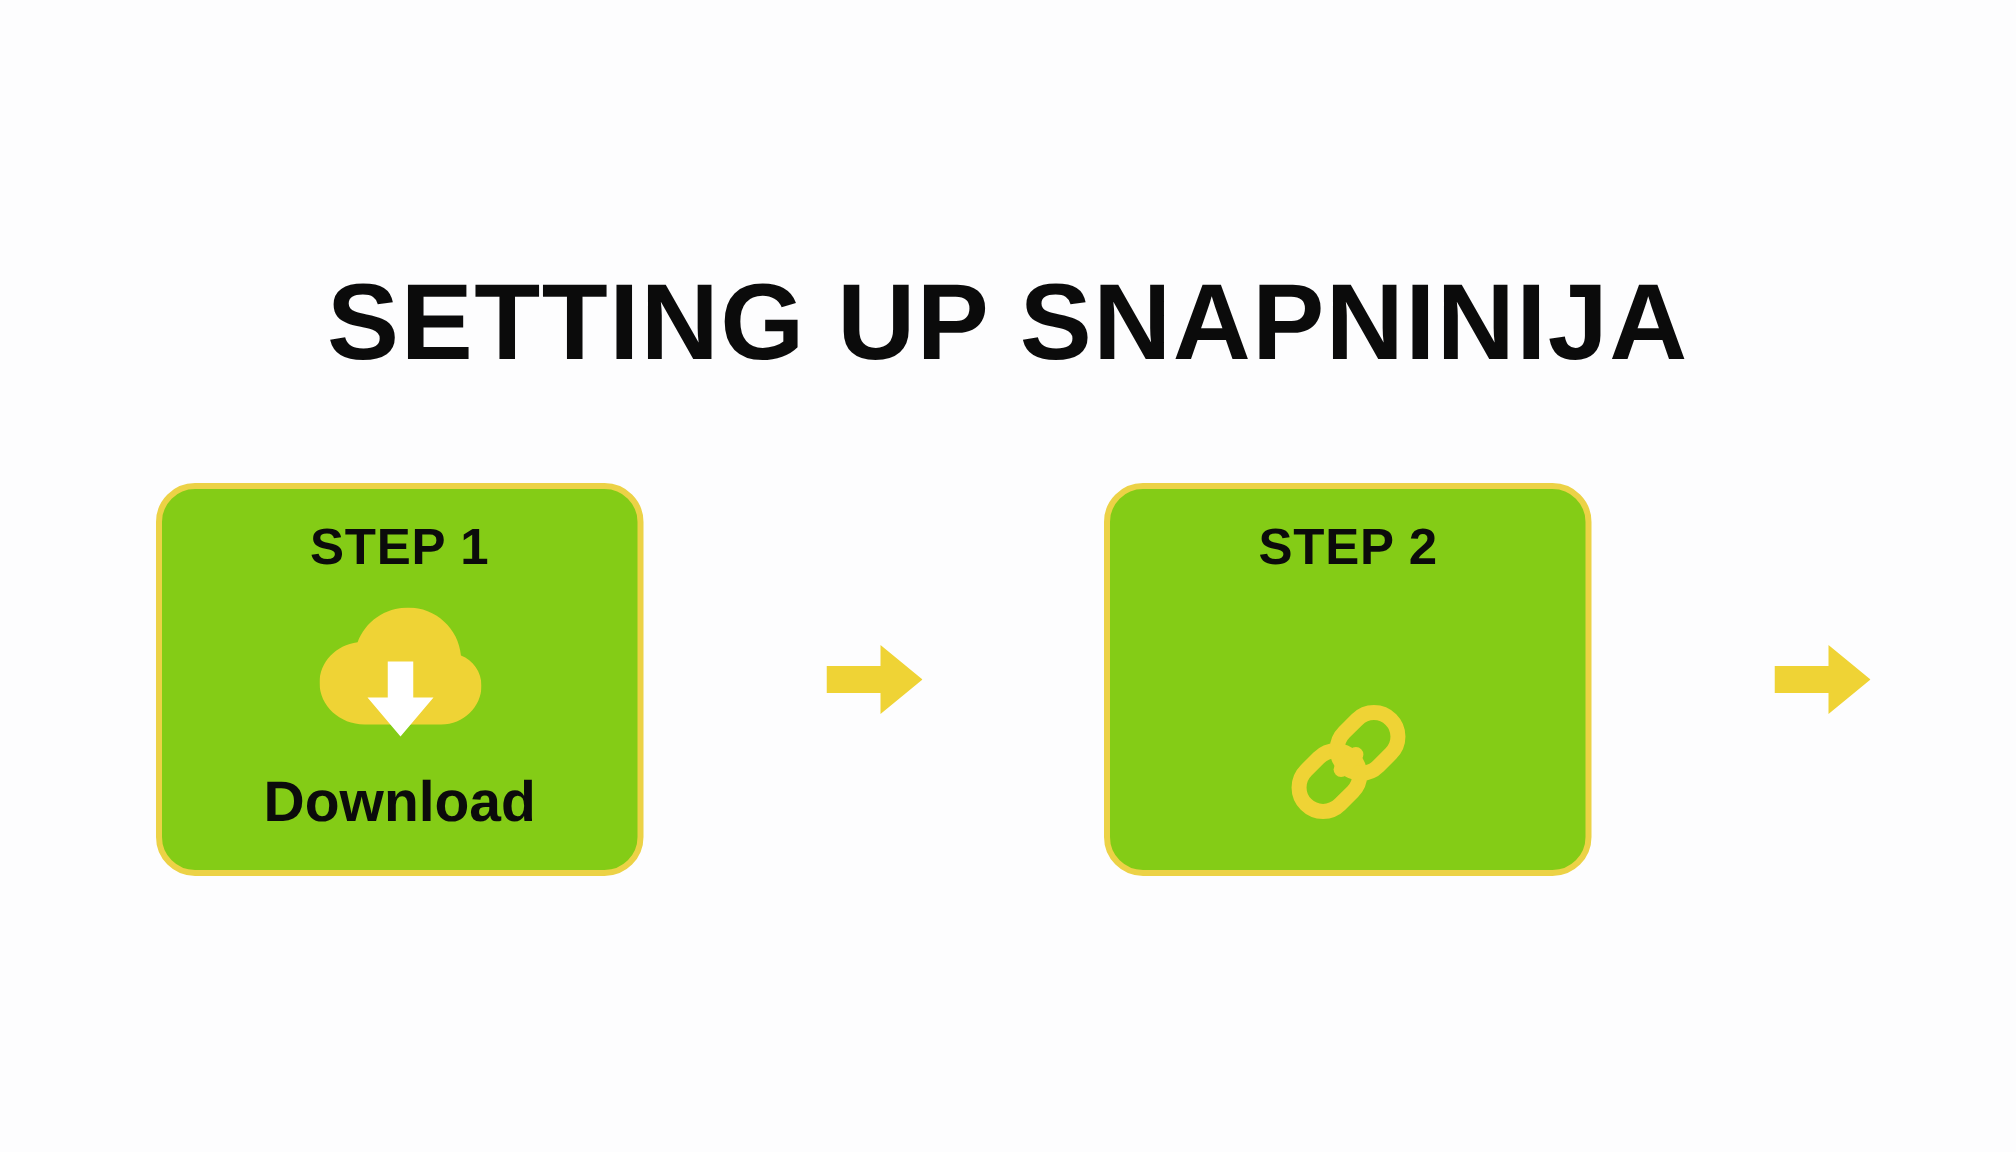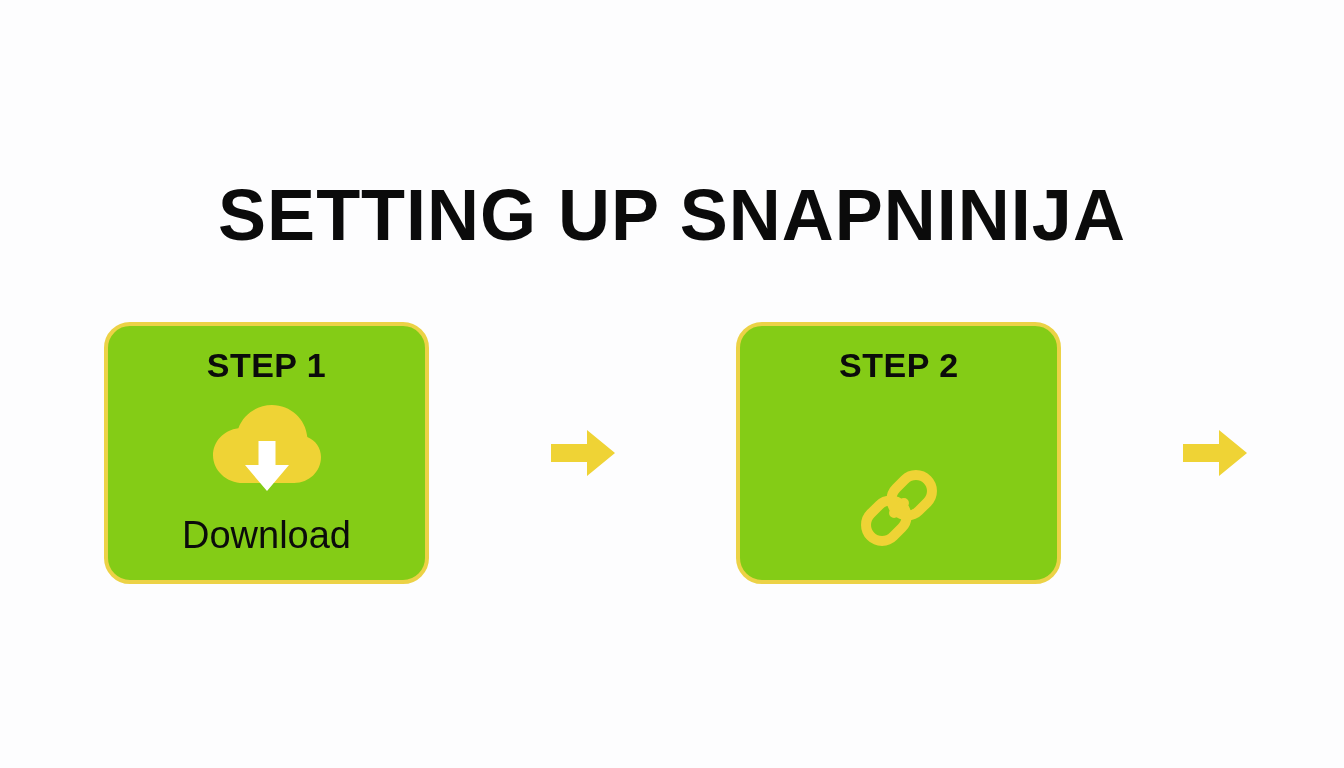--- a/index.html
+++ b/index.html
@@ -82,21 +82,21 @@
     align-items: center;
     justify-content: center;
   }
 
   .step-icon svg {
     display: block;
   }
 
   .step-name {
     font-size: 38px;
-    font-weight: normal;
+    font-weight: bold;
     color: #0b0b0b;
     line-height: 42px;
     white-space: nowrap;
   }
 
   .arrow-connector {
     width: 66px;
     height: 54px;
     flex: 0 0 auto;
     display: flex;

